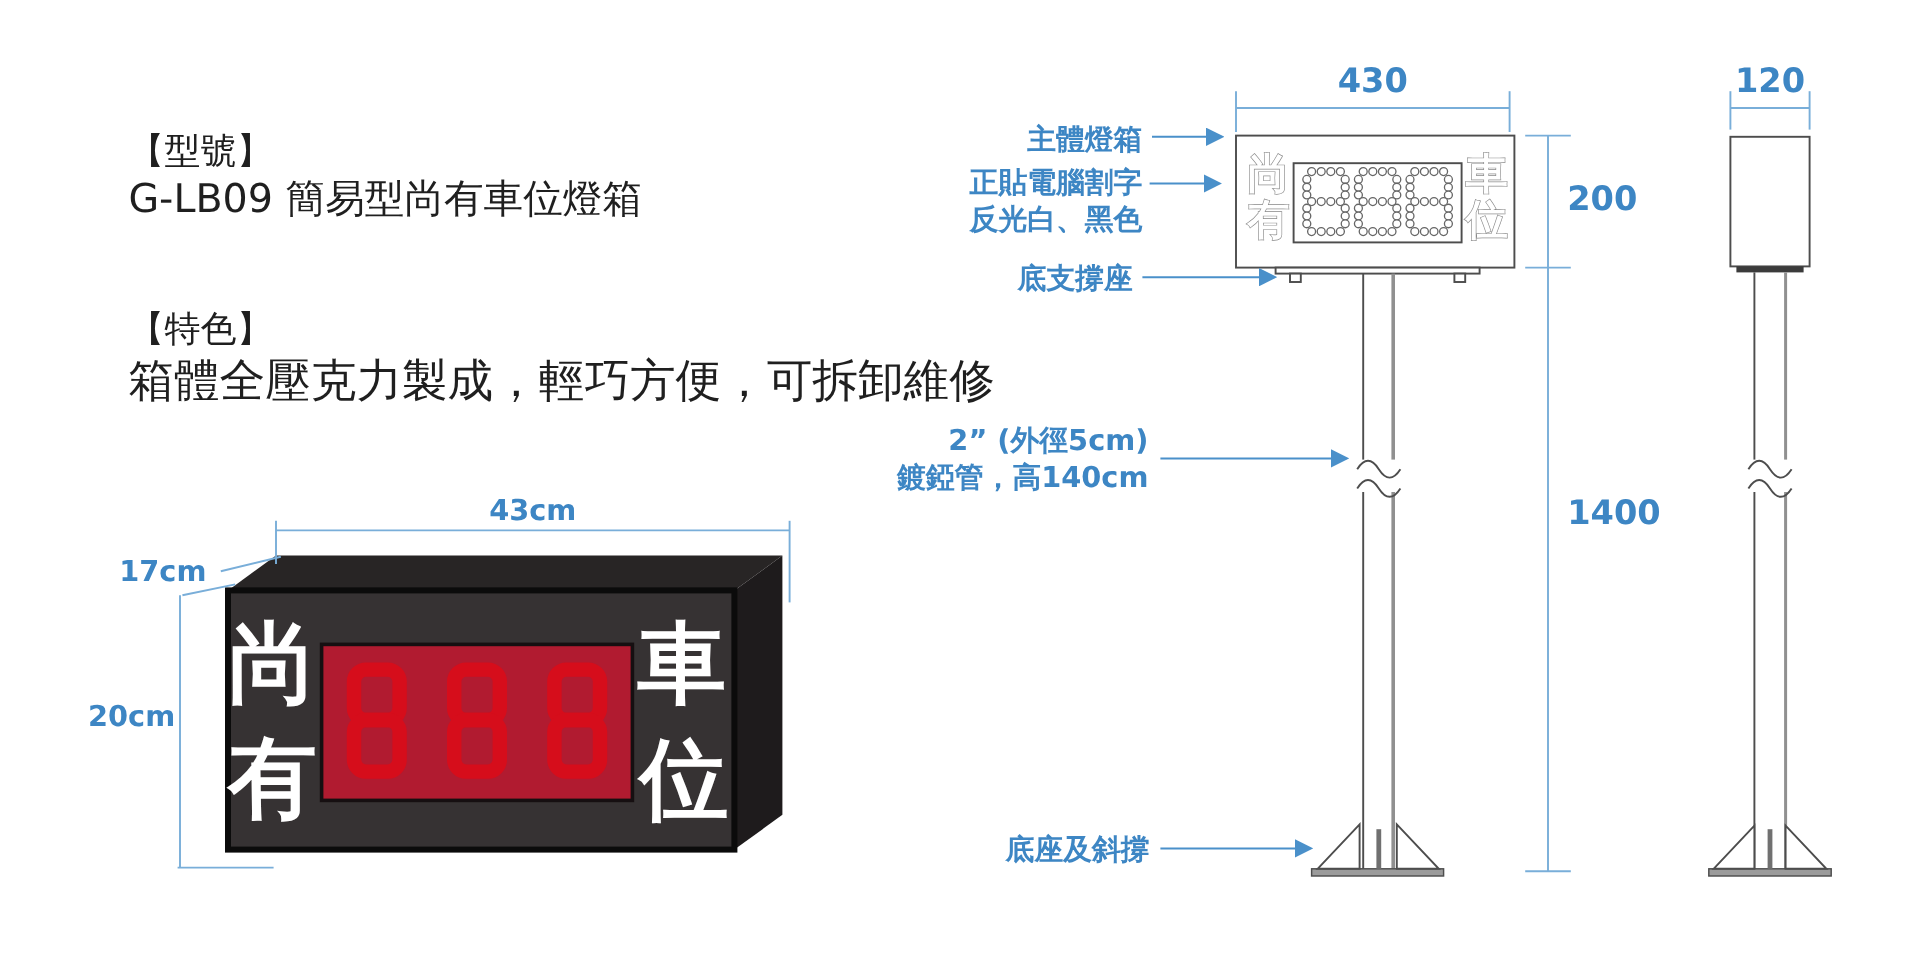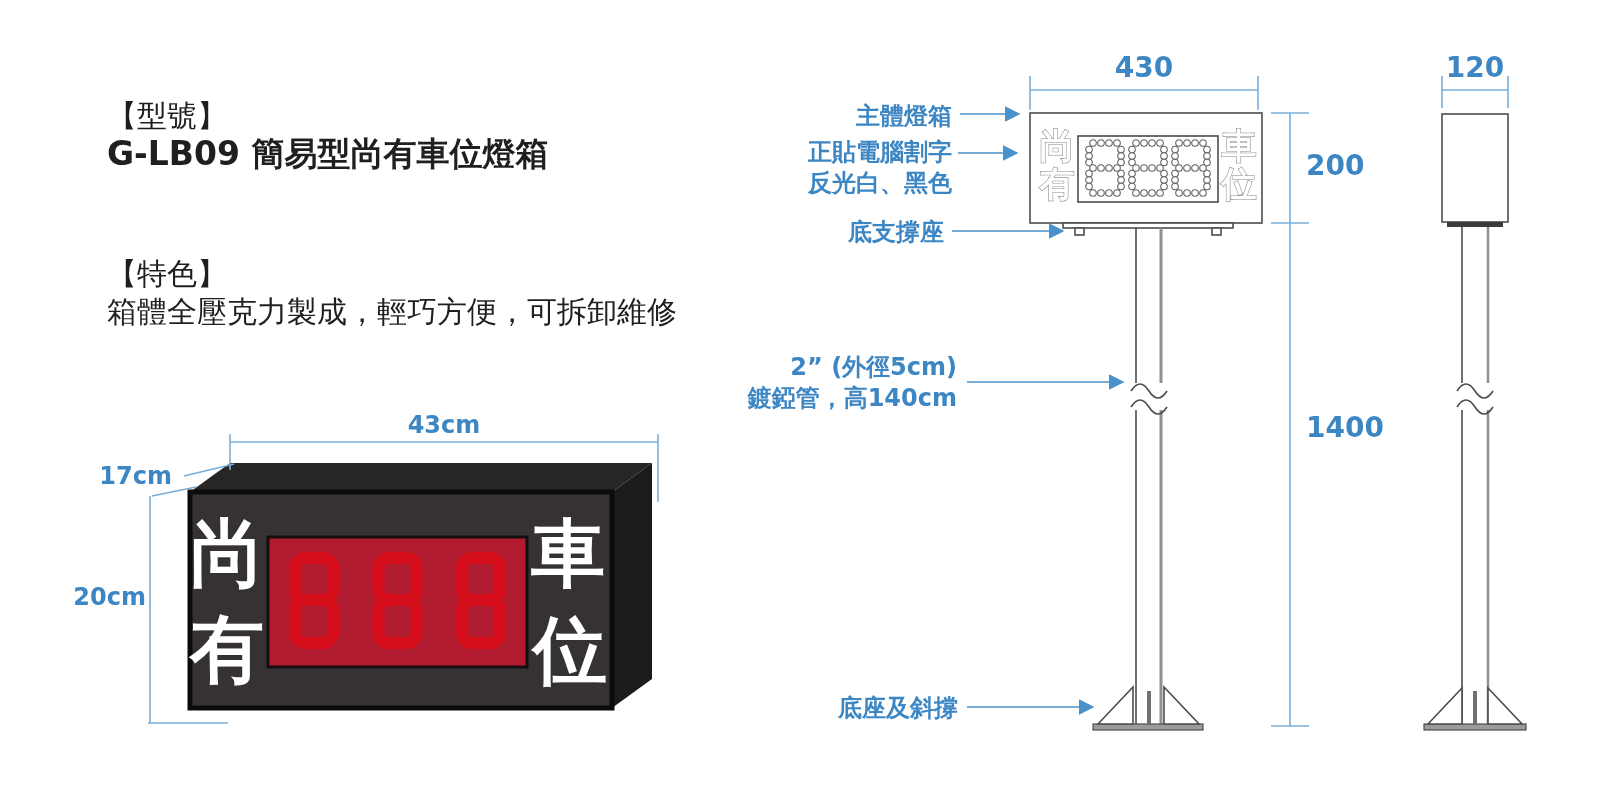--- a/index.html
+++ b/index.html
@@ -1,24 +1,24 @@
 <!DOCTYPE html>
 <html><head>
 <meta charset="utf-8">
 <style>
   html,body{margin:0;padding:0;background:#ffffff;}
   body{width:1600px;height:800px;position:relative;overflow:hidden;
        font-family:"DejaVu Sans","Liberation Sans",sans-serif;}
   .info{position:absolute;left:107px;top:0;color:#1f1f1f;}
   .info .heading{position:absolute;white-space:nowrap;font-size:30px;font-weight:400;}
   .info .line{position:absolute;white-space:nowrap;font-weight:400;}
-  #model-heading{top:96px;text-align:center;}
-  #model-line{top:132px;font-size:33px;font-weight:bold;}
+  #model-heading{top:106px;text-align:center;}
+  #model-line{top:144px;font-size:33px;}
   #features-heading{top:254px;}
-  #features-line{top:292px;font-size:30px;font-family:Liberation Serif, serif;}
+  #features-line{top:292px;font-size:38px;font-family:Liberation Serif, serif;}
   svg{position:absolute;left:0;top:0;}
   svg text{font-family:"DejaVu Sans","Liberation Sans",sans-serif;}
   .blue-label{font-size:24px;font-weight:700;fill:#3d86c4;}
   .blue-dim{font-size:28px;font-weight:700;fill:#3d86c4;}
   .blue-dim-sm{font-size:24px;font-weight:700;fill:#3d86c4;}
   .dimline{stroke:#79aed9;stroke-width:1.6;fill:none;}
   .arrowline{stroke:#4a90ca;stroke-width:1.7;fill:none;}
   .draw{stroke:#4d4d4d;stroke-width:1.6;fill:none;}
   .drawfill{stroke:#4d4d4d;stroke-width:1.6;fill:#ffffff;}
   .outchar{font-size:35px;font-weight:700;fill:#ffffff;stroke:#8a8a8a;stroke-width:1.1;paint-order:stroke;}

